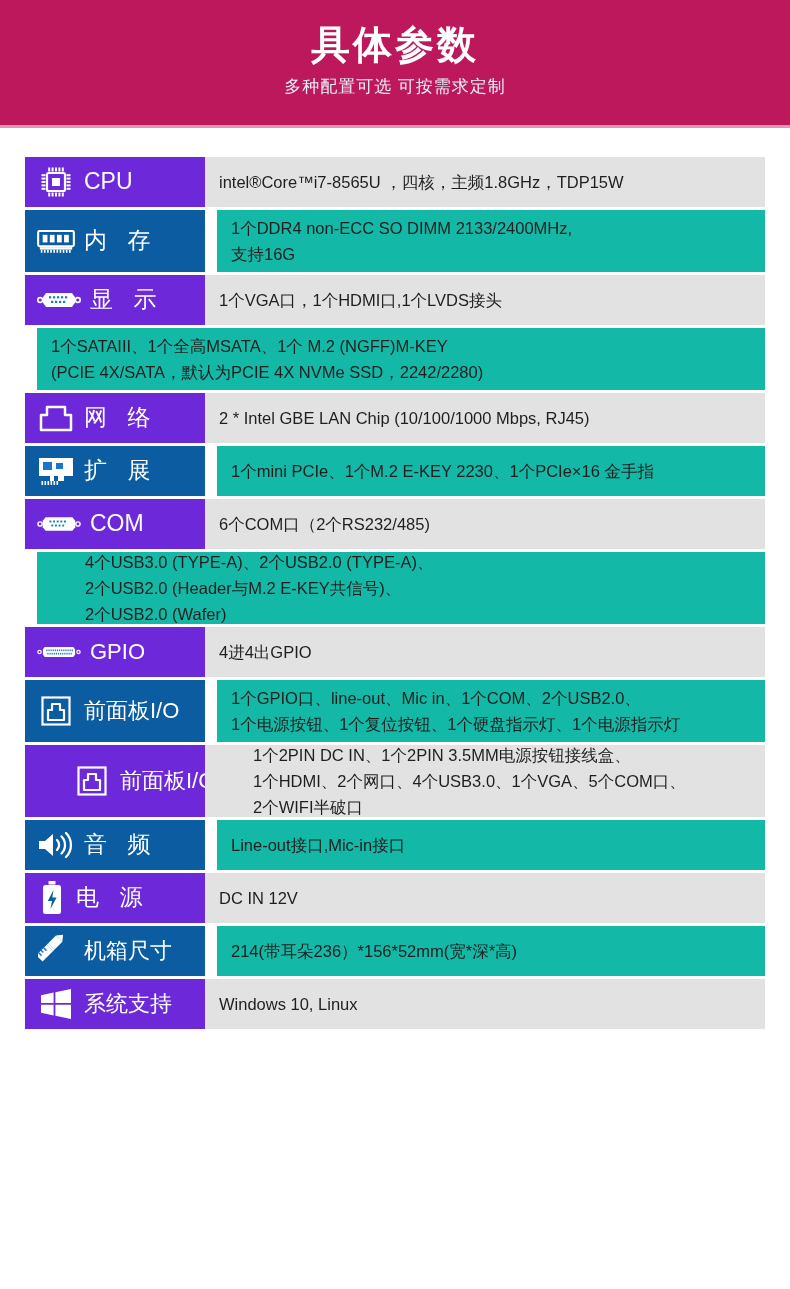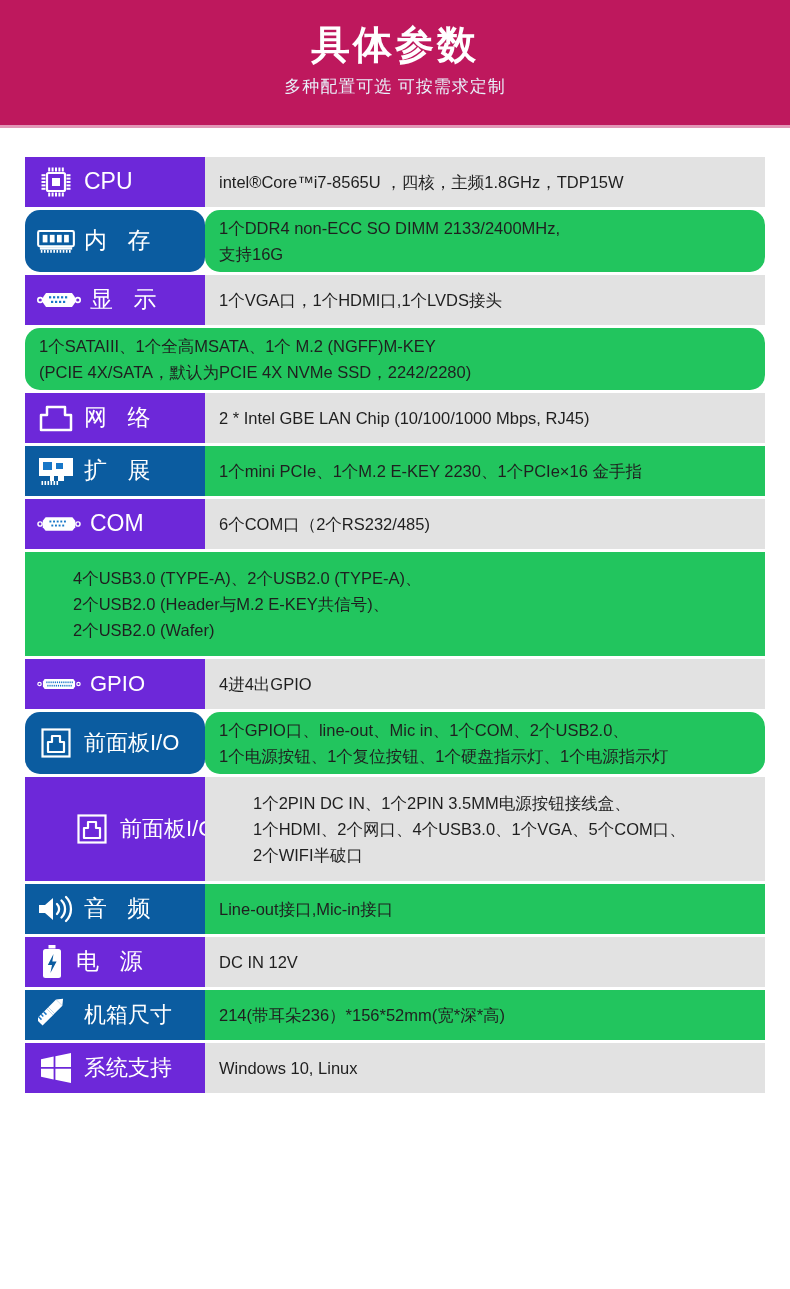--- a/index.html
+++ b/index.html
@@ -77,28 +77,28 @@
   .cell-value {
     flex: 1;
     display: flex;
     flex-direction: column;
     justify-content: center;
     padding: 8px 10px 8px 14px;
     color: #1f1f1f;
     font-size: 16.5px;
     line-height: 26px;
   }
-  .cell-value.alt  { background: #22c55e; }
+  .cell-value.alt  { background: #14b8a6; margin-left: 12px; }
   .cell-value.base { background: #e2e2e2; }
   .cell-value span { display: block; white-space: nowrap; }
 
   
   .h1 { height: 50px; }
-  .h2 { height: 62px; border-radius: 15px; }
-  .h3 { height: 104px; padding-left: 48px; }
+  .h2 { height: 62px; }
+  .h3 { height: 72px; padding-left: 48px; }
 
   
   .icon {
     width: 38px; min-width: 38px; height: 38px;
     display: flex; align-items: center; justify-content: center;
   }
   .icon svg { display: block; }
   .icon-sm { width: 44px; min-width: 44px; height: 26px; }
   .icon-narrow { width: 30px; min-width: 30px; height: 34px; }
 </style>

